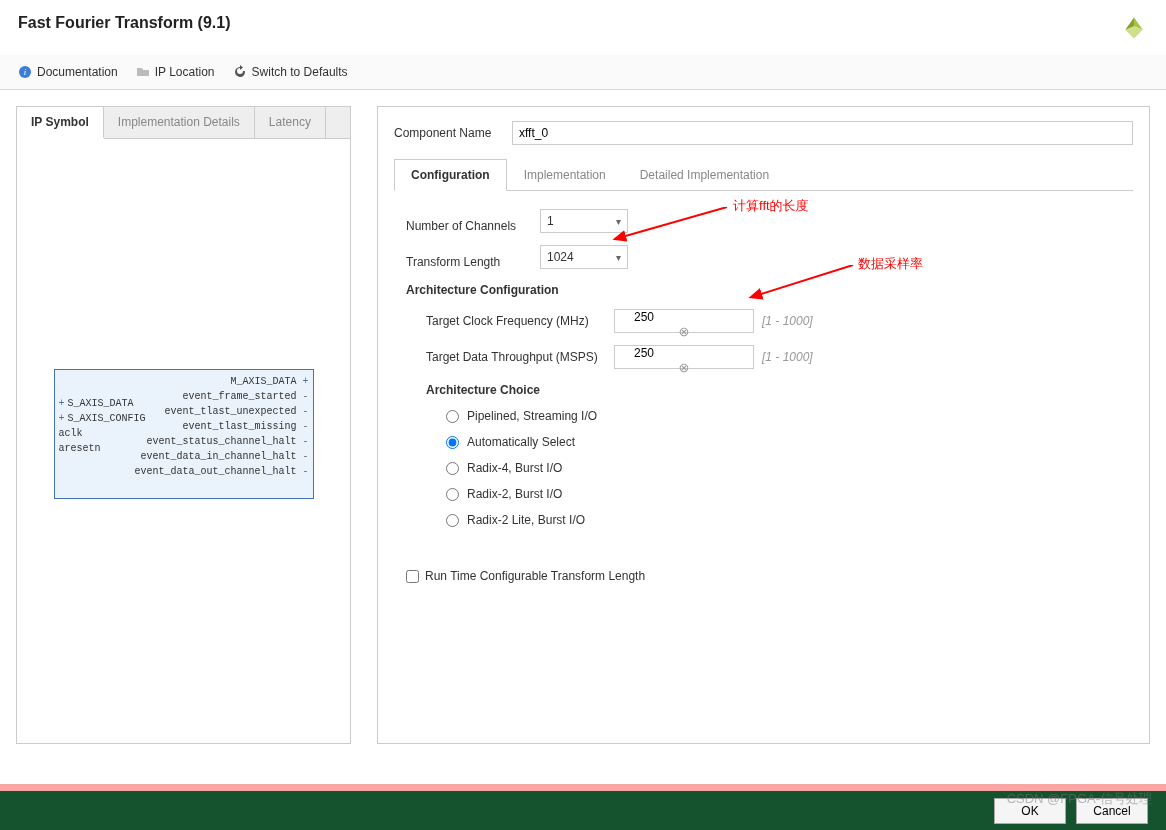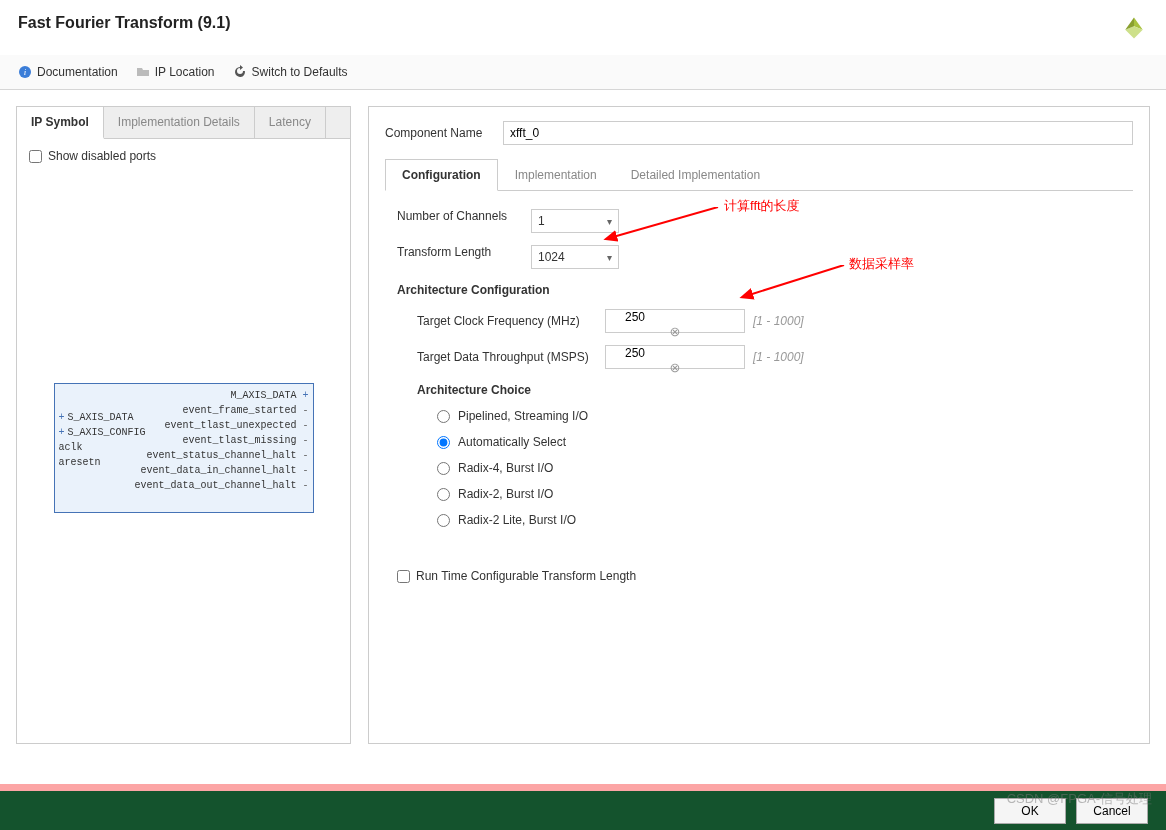--- a/index.html
+++ b/index.html
@@ -37,21 +37,21 @@
     display: inline-flex;
     align-items: center;
     gap: 5px;
     color: #333;
     cursor: pointer;
     font-size: 12px;
   }
   .content {
     display: flex;
     padding: 16px;
-    gap: 17px;
+    gap: 26px;
     height: 670px;
   }
   .left-panel {
     width: 335px;
     border: 1px solid #ccc;
     background: #fff;
     display: flex;
     flex-direction: column;
   }
   .tabs {
@@ -160,21 +160,21 @@
   .right-tab.active {
     color: #333;
     font-weight: bold;
     border: 1px solid #ccc;
     border-bottom: 1px solid #fff;
     background: #fff;
   }
   .config-body { padding: 4px 12px; }
   .select-row {
     display: flex;
-    align-items: flex-start;
+    align-items: flex-end;
     gap: 10px;
     margin-bottom: 12px;
   }
   .select-row label { min-width: 124px; font-size: 12px; }
   .select-box {
     width: 88px;
     border: 1px solid #ccc;
     height: 24px;
     display: flex;
     align-items: center;
@@ -298,24 +298,20 @@
 
 <div class="content">
 
   <div class="left-panel">
     <div class="tabs">
       <div class="tab active">IP Symbol</div>
       <div class="tab">Implementation Details</div>
       <div class="tab">Latency</div>
     </div>
     <div class="left-body">
-      <label class="checkbox-row">
-        <input type="checkbox" style="">
-        <span>Show disabled ports</span>
-      </label>
       <div class="ip-block">
         <div class="ip-left-ports">
           <div>S_AXIS_DATA</div>
           <div>S_AXIS_CONFIG</div>
           <div class="plain">aclk</div>
           <div class="plain">aresetn</div>
         </div>
         <div class="ip-right-ports">
           <div>M_AXIS_DATA</div>
           <div class="evt">event_frame_started</div>

